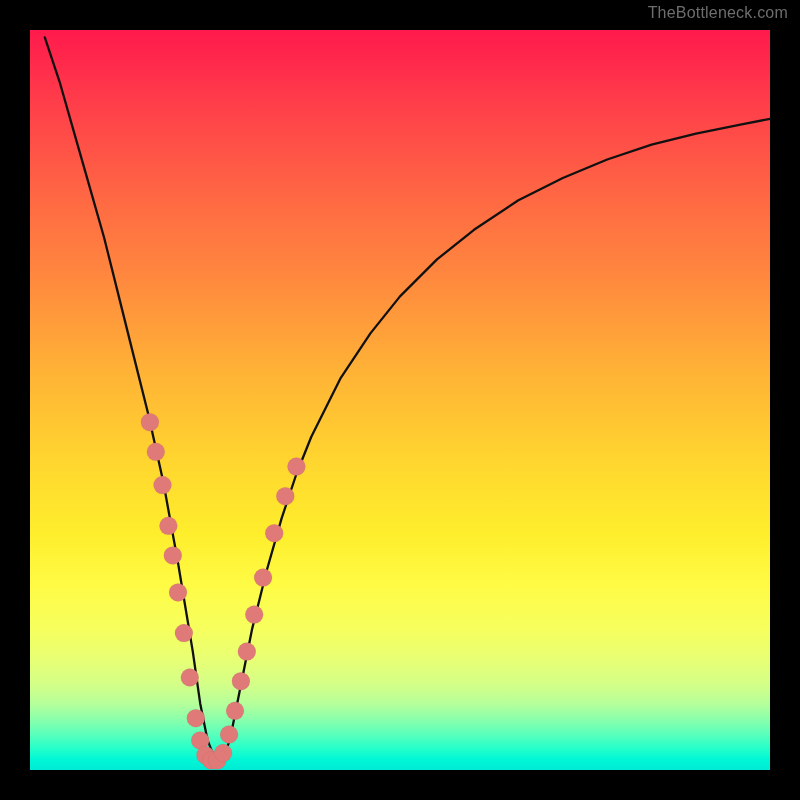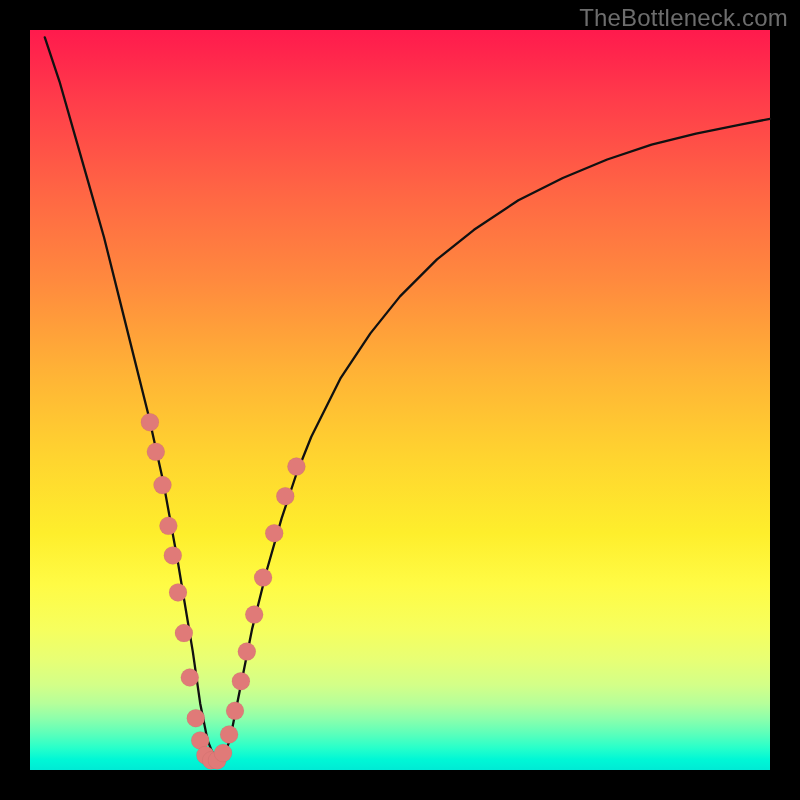--- a/index.html
+++ b/index.html
@@ -43,21 +43,21 @@
       #28ffca 97%,
       #00f7d6 98.6%,
       #00ead5 100%
     );
   }
   .watermark {
     position: absolute;
     top: 4px;
     right: 12px;
     color: #6d6d6d;
-    font-size: 24px;
+    font-size: 16px;
     font-weight: 500;
     letter-spacing: 0.2px;
   }
   svg.curve {
     position: absolute;
     top: 0;
     left: 0;
     width: 740px;
     height: 740px;
     overflow: visible;

